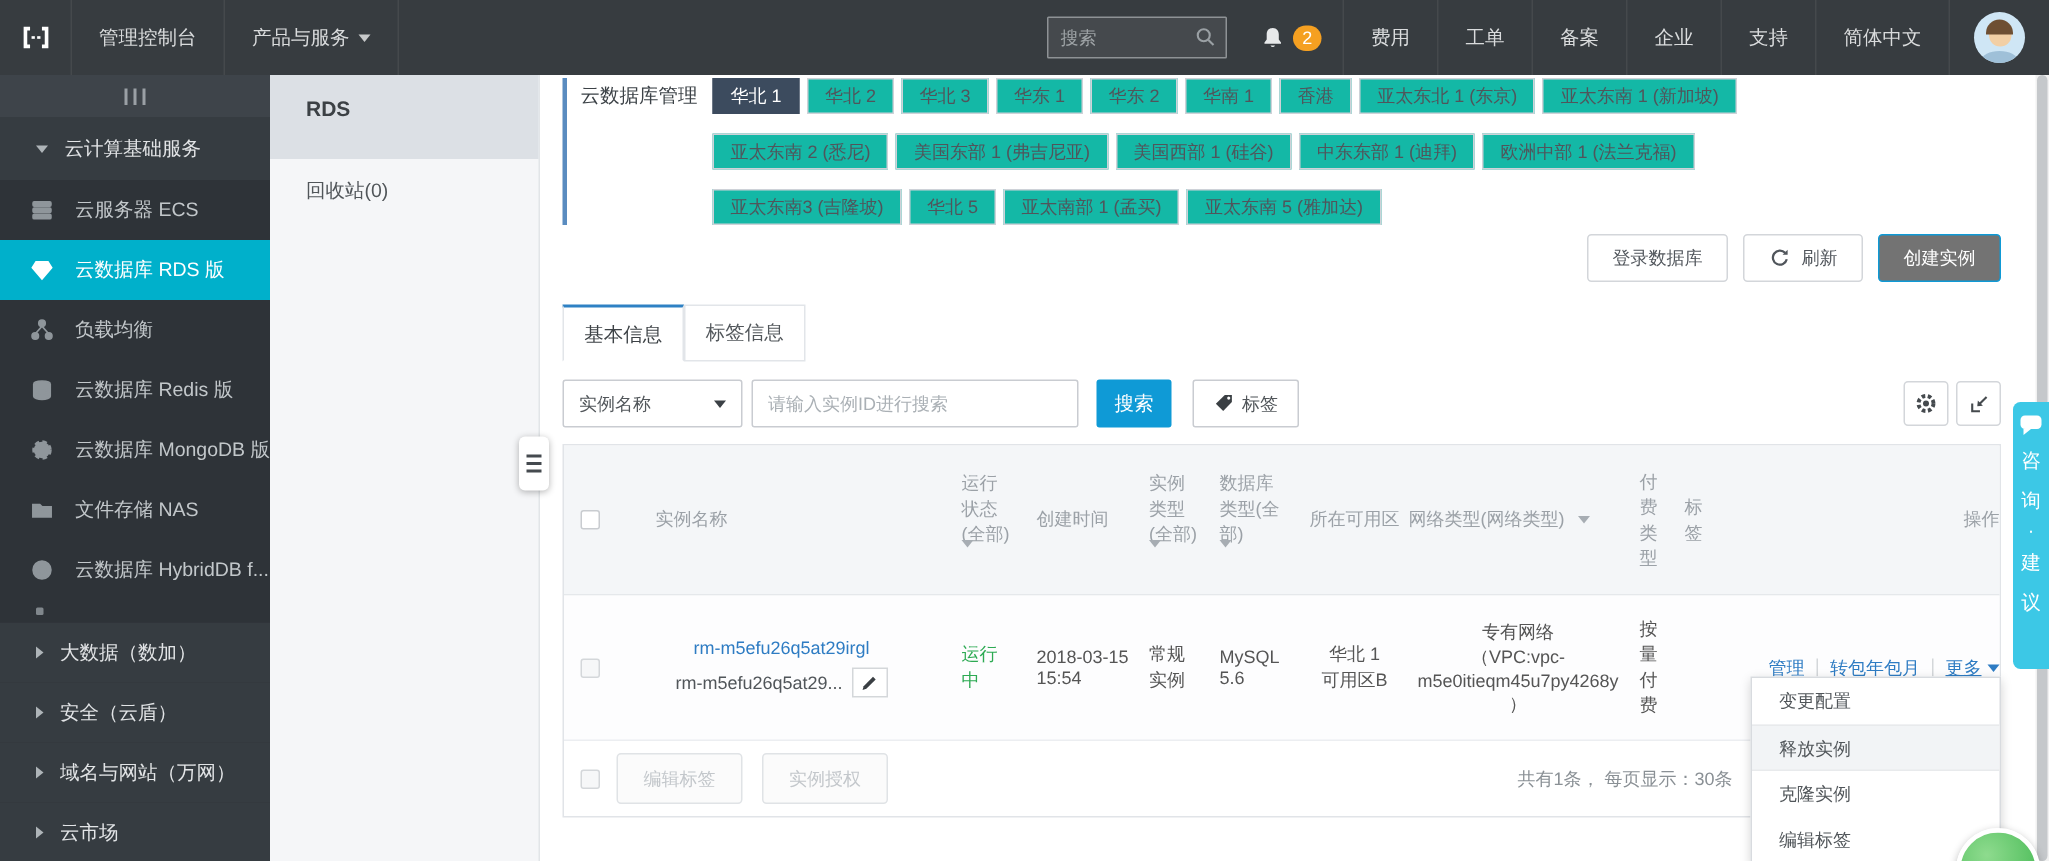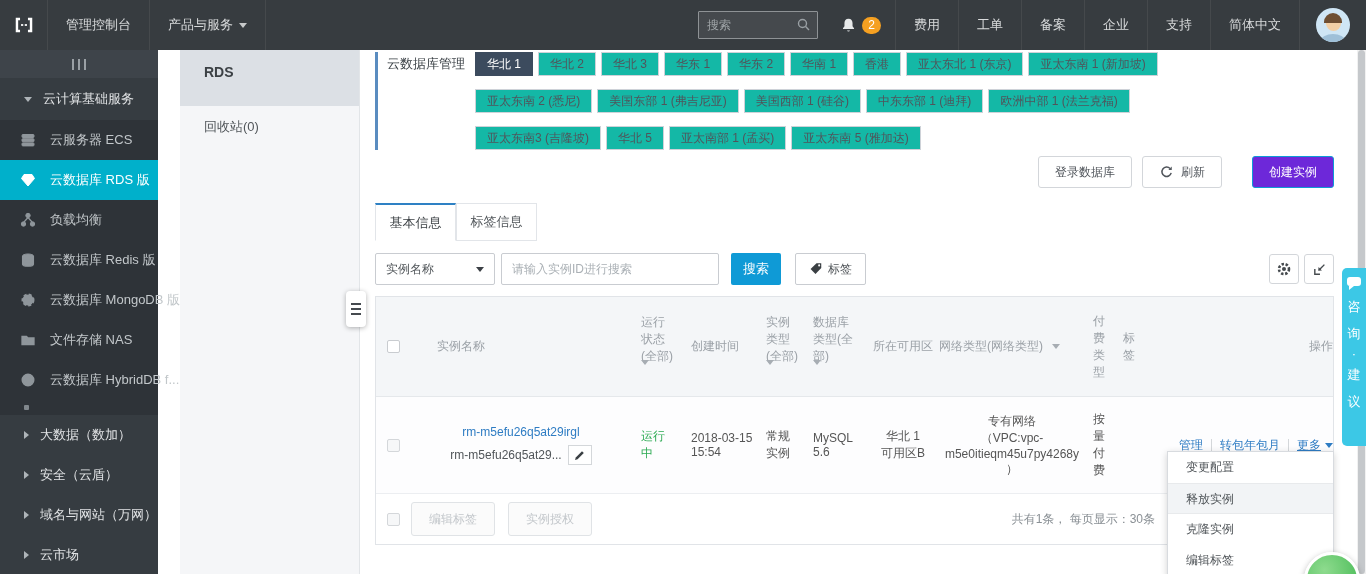--- a/index.html
+++ b/index.html
@@ -20,21 +20,21 @@
   .top-search .mag{position:absolute;right:5px;top:5px;}
   .bell-wrap{display:flex;align-items:center;padding:0 14px 0 6px;cursor:pointer;}
   .badge{background:#f5a021;color:#fff;border-radius:9px;min-width:19px;height:17px;line-height:17px;text-align:center;font-size:12px;margin-left:5px;padding:0 4px;}
   .avatar-cell{display:flex;align-items:center;padding:0 16px;border-left:1px solid #45494c;cursor:pointer;}
   .avatar{width:34px;height:34px;border-radius:50%;background:#cfe6f5;position:relative;overflow:hidden;}
   .avatar .hair{position:absolute;left:8px;top:5px;width:18px;height:10px;border-radius:9px 9px 0 0;background:#6e4f33;}
   .avatar .face{position:absolute;left:10px;top:8px;width:15px;height:15px;border-radius:50%;background:#f2cfa5;}
   .avatar .body{position:absolute;bottom:-5px;left:5px;width:24px;height:13px;border-radius:50% 50% 0 0;background:#9fc0d8;}
 
   
-  .sidebar{position:absolute;left:0;top:50px;width:158px;bottom:0;background:#2e3338;z-index:20;}
+  .sidebar{position:absolute;left:0;top:50px;width:180px;bottom:0;background:#2e3338;z-index:20;}
   .side-collapse{height:28px;background:#3e444a;display:flex;align-items:center;justify-content:center;gap:4px;cursor:pointer;}
   .side-collapse .vbar{width:2px;height:11px;background:#9aa0a5;}
   .side-group{height:42px;display:flex;align-items:center;padding-left:24px;color:#e2e4e6;font-size:13px;background:#363c41;cursor:pointer;}
   .side-group.collapsed{height:40px;}
   .tri-down{width:0;height:0;border-left:4px solid transparent;border-right:4px solid transparent;border-top:5px solid #aeb4b8;margin-right:11px;}
   .tri-right{width:0;height:0;border-top:4px solid transparent;border-bottom:4px solid transparent;border-left:5px solid #aeb4b8;margin-right:11px;}
   .side-item{height:40px;display:flex;align-items:center;padding-left:20px;gap:14px;color:#c2c7ca;font-size:13px;background:#2e3338;cursor:pointer;white-space:nowrap;}
   .side-item.selected{background:#00b0cb;color:#fff;}
   .side-item svg{flex:0 0 auto;}
   .ic{fill:#8f969b;stroke:#8f969b;}
@@ -53,21 +53,21 @@
   
   .main{position:absolute;left:360px;top:50px;right:0;bottom:0;background:#fff;padding:0 32px 0 15px;}
   .region-area{display:flex;padding-top:2px;}
   .page-title{font-size:13px;color:#3c4247;font-weight:normal;margin:0 10px 0 0;padding:3px 0 3px 9px;border-left:3px solid #5a8cc0;line-height:18px;white-space:nowrap;}
   .region-tabs{display:flex;flex-direction:column;gap:13px;}
   .tab-row{display:flex;gap:5px;flex-wrap:nowrap;}
   .region-tab{height:24px;line-height:22px;padding:0 11px;background:#14b8a6;border:1px solid #ced2d8;color:#50555b;font-size:12px;cursor:pointer;white-space:nowrap;}
   .region-tab.selected{background:#3c4b5e;border-color:#3c4b5e;color:#fff;}
   .toolbar{display:flex;justify-content:flex-end;gap:10px;margin-top:6px;}
   .btn{height:32px;padding:0 16px;background:#fff;border:1px solid #d3d6da;border-radius:3px;font-size:12px;color:#50555b;display:flex;align-items:center;gap:7px;cursor:pointer;font-family:inherit;}
-  .btn.primary{background:#6d28d9;border-color:#0f9ad6;color:#fff;margin-left:20px;}
+  .btn.primary{background:#737373;border-color:#0f9ad6;color:#fff;}
   .info-tabs{display:flex;margin-top:15px;}
   .info-tab{width:81px;height:38px;display:flex;align-items:center;justify-content:center;background:#fff;border:1px solid #e2e5e9;font-size:13px;color:#51565a;cursor:pointer;}
   .info-tab.active{border-top:2px solid #2e81c4;border-bottom:1px solid #fff;color:#3d4246;}
   .filter-row{display:flex;align-items:center;margin-top:12px;}
   .select-box{width:120px;height:32px;border:1px solid #c9ccd1;border-radius:2px;display:flex;align-items:center;justify-content:space-between;padding:0 10px;color:#51565a;background:#fff;cursor:pointer;}
   .select-box .caret-down{border-top-color:#3b4045;margin-left:0;}
   .search-input{width:218px;height:32px;border:1px solid #c9ccd1;margin-left:6px;padding:0 10px;font-size:12px;color:#555;border-radius:2px;outline:none;font-family:inherit;}
   .search-input::placeholder{color:#aab0b5;}
   .btn-search{margin-left:12px;width:50px;height:32px;background:#0f9ad6;color:#fff;border:none;border-radius:2px;font-size:13px;cursor:pointer;font-family:inherit;}
   .btn-tag{margin-left:14px;height:32px;padding:0 13px;display:flex;align-items:center;gap:5px;border:1px solid #c9ccd1;background:#fff;border-radius:2px;color:#51565a;font-size:12px;cursor:pointer;font-family:inherit;}

